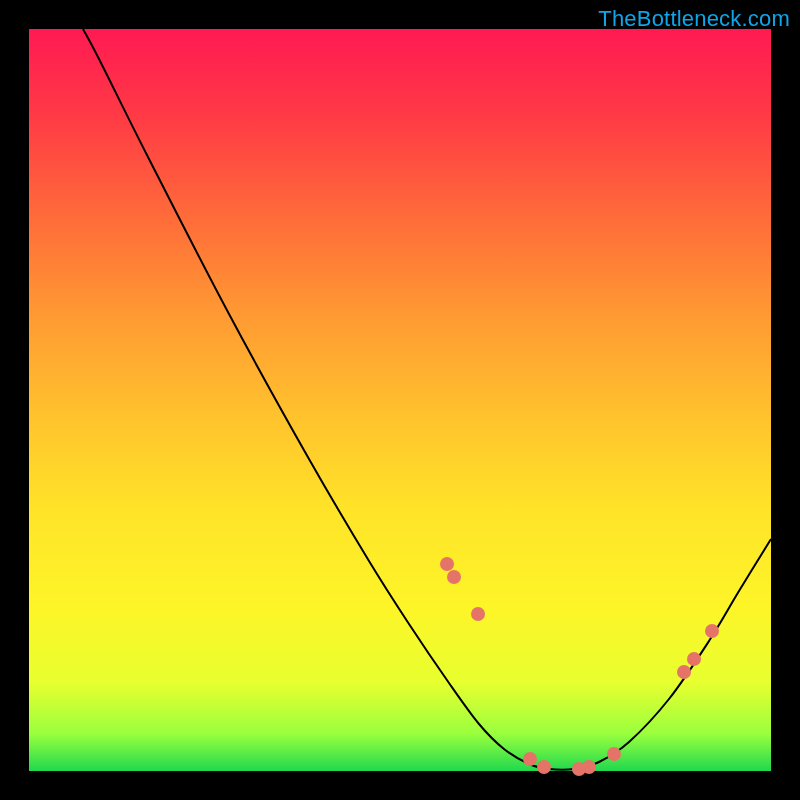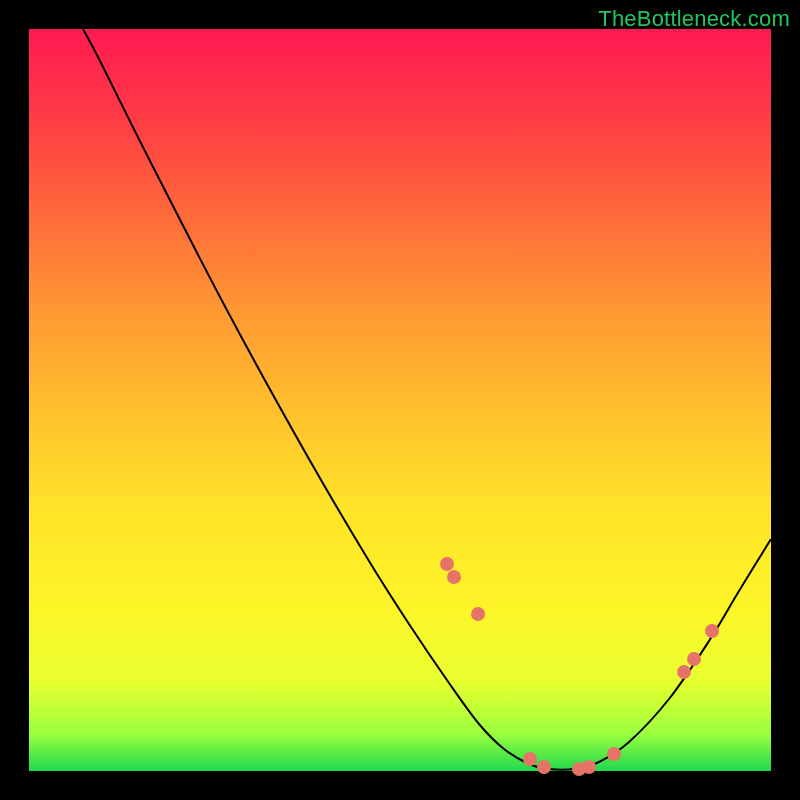--- a/index.html
+++ b/index.html
@@ -28,21 +28,21 @@
       #fdf528 78%,
       #e8ff2f 88%,
       #9aff3e 95%,
       #1fd94e 100%
     );
   }
   .watermark {
     position: absolute;
     top: 6px;
     right: 10px;
-    color: #22c55e;
+    color: #0ea5e9;
     font-size: 22px;
     font-weight: 500;
     letter-spacing: 0.2px;
   }
   svg.plot {
     position: absolute;
     left: 0;
     top: 0;
     width: 742px;
     height: 742px;

